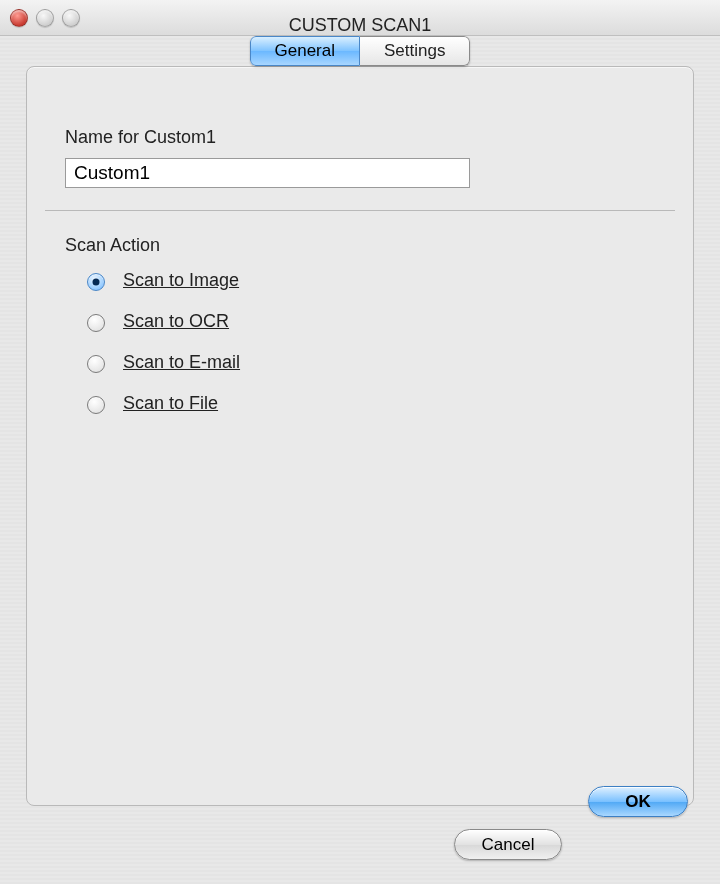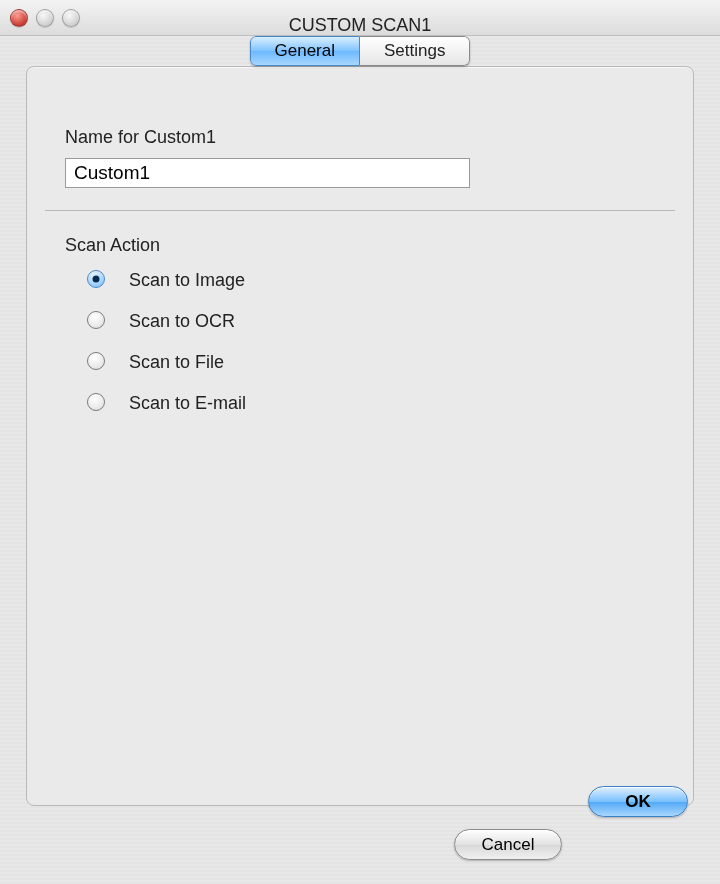--- a/index.html
+++ b/index.html
@@ -121,24 +121,25 @@
   .section-label {
     font-size: 18px;
     margin-bottom: 14px;
   }
 
   .radio-list {
     margin-left: 22px;
   }
   .radio-row {
     display: flex;
-    align-items: flex-start;
-    gap: 24px;
+    align-items: flex-end;
+    gap: 18px;
     margin-bottom: 20px;
     cursor: default;
+    text-decoration: underline;
   }
   .radio {
     width: 18px; height: 18px;
     border-radius: 50%;
     border: 1px solid #7a7a7a;
     background: radial-gradient(circle at 40% 30%, #ffffff, #dcdcdc);
     box-shadow: inset 0 1px 1px rgba(255,255,255,0.7);
     position: relative;
     flex-shrink: 0;
   }
@@ -226,25 +227,25 @@
     <div class="radio-row">
       <div class="radio selected"></div>
       <span class="radio-label">Scan to Image</span>
     </div>
     <div class="radio-row">
       <div class="radio"></div>
       <span class="radio-label">Scan to OCR</span>
     </div>
     <div class="radio-row">
       <div class="radio"></div>
+      <span class="radio-label">Scan to E-mail</span>
+    </div>
+    <div class="radio-row">
+      <div class="radio"></div>
       <span class="radio-label">Scan to File</span>
-    </div>
-    <div class="radio-row">
-      <div class="radio"></div>
-      <span class="radio-label">Scan to E-mail</span>
     </div>
   </div>
 
 </div>
 
 <div class="button-row">
   <button class="push-button btn-cancel">
     <span>Cancel</span>
   </button>
   <button class="push-button btn-ok">

